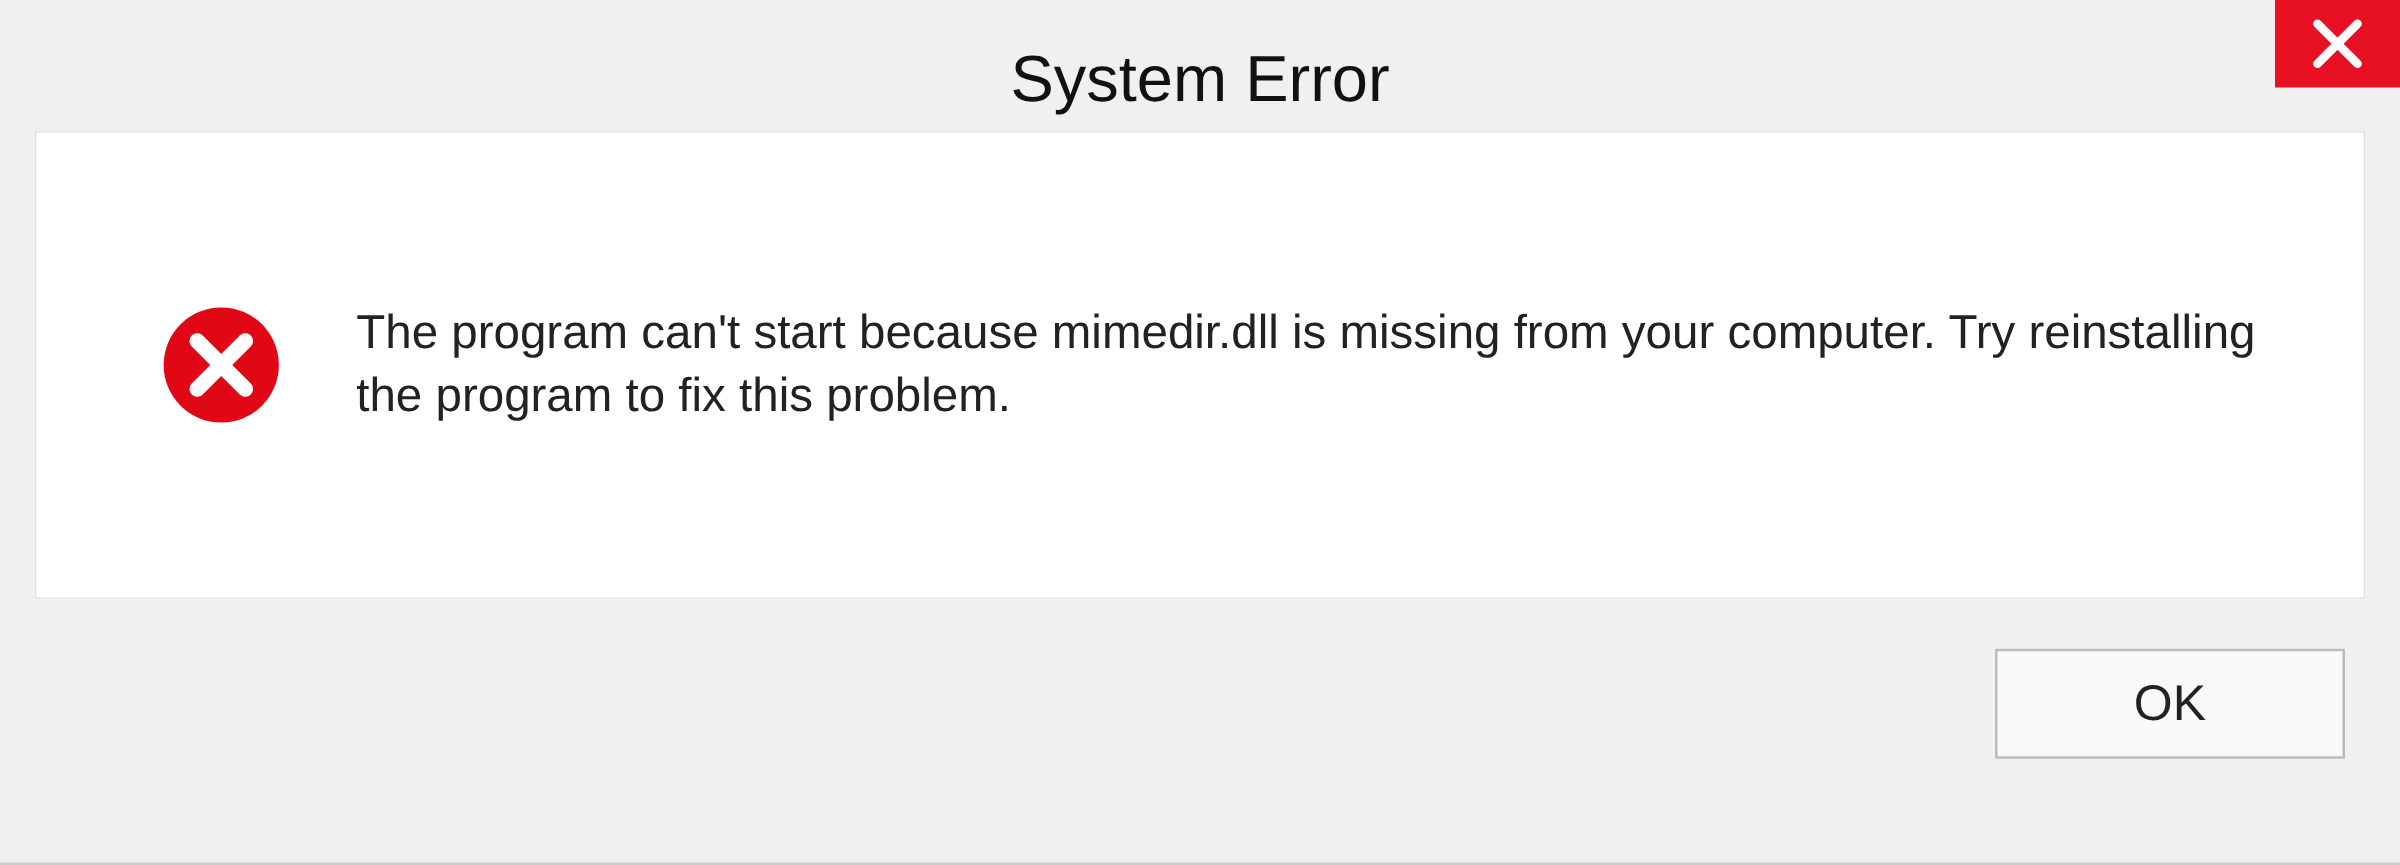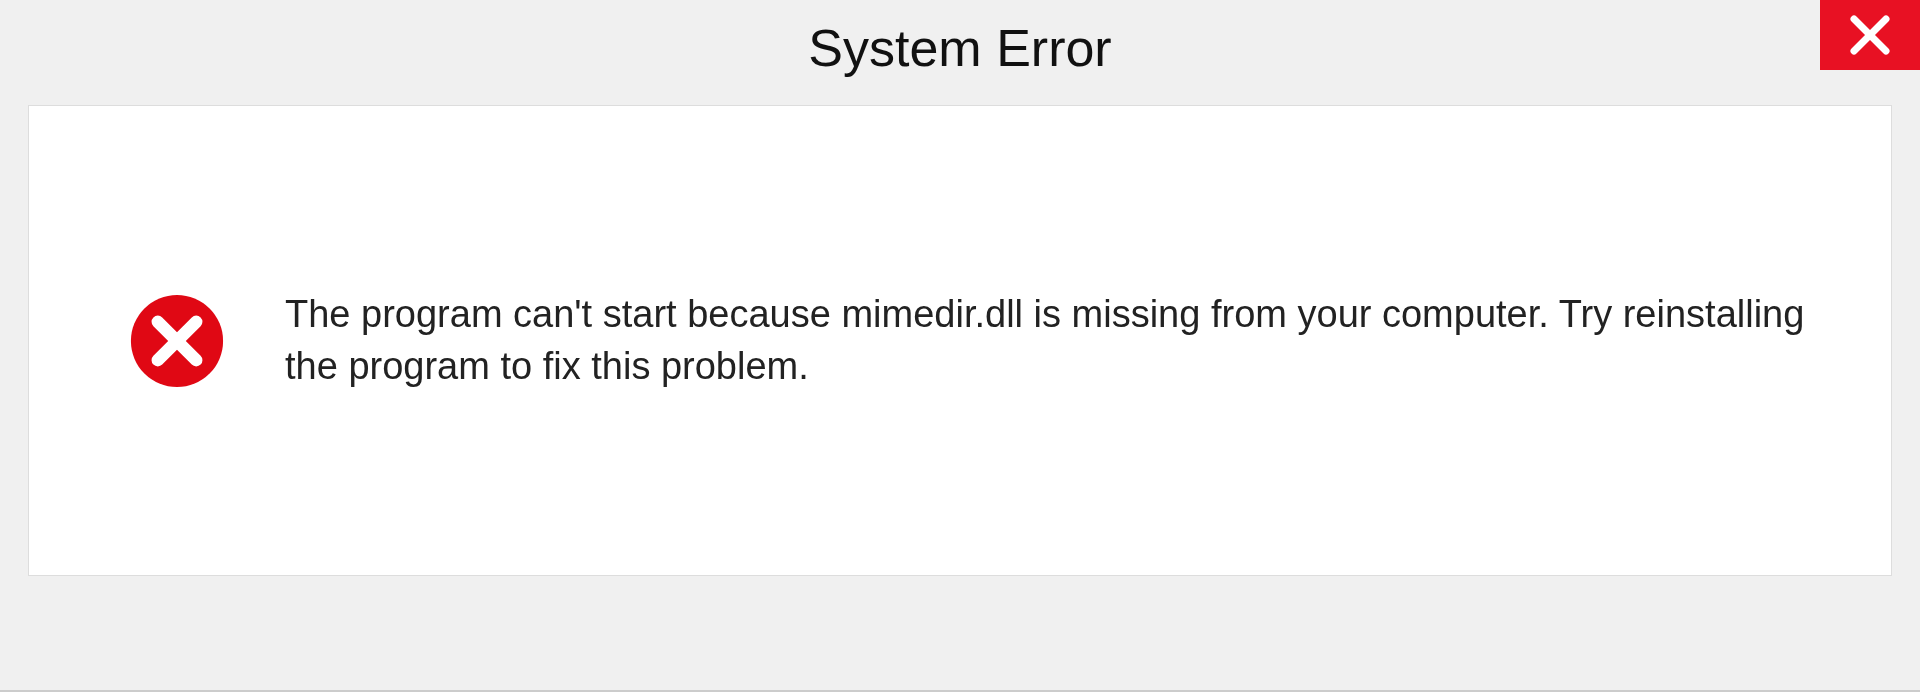--- a/index.html
+++ b/index.html
@@ -19,21 +19,21 @@
       display: flex;
       align-items: flex-start;
       justify-content: center;
       position: relative;
       height: 100px;
     }
     .title {
       font-size: 52px;
       color: #111;
       font-weight: 400;
-      margin-top: 18px;
+      margin-top: 34px;
     }
     .close-btn {
       position: absolute;
       top: 0;
       right: 0;
       width: 100px;
       height: 70px;
       background: #e81123;
       display: flex;
       align-items: center;
@@ -41,21 +41,21 @@
       cursor: pointer;
     }
     .close-btn svg {
       width: 44px;
       height: 44px;
     }
     .content-box {
       margin: 5px 28px 0 28px;
       background: #ffffff;
       border: 1px solid #ddd;
-      height: 471px;
+      height: 374px;
       display: flex;
       align-items: center;
       padding-left: 100px;
       padding-right: 60px;
     }
     .error-icon {
       flex-shrink: 0;
       width: 96px;
       height: 96px;
       margin-right: 60px;
@@ -112,13 +112,14 @@
 <div class="content-box">
   <svg class="error-icon" viewBox="0 0 100 100">
     <circle cx="50" cy="50" r="48" fill="#e00814"></circle>
     <line x1="30" y1="30" x2="70" y2="70" stroke="#ffffff" stroke-width="13" stroke-linecap="round"></line>
     <line x1="70" y1="30" x2="30" y2="70" stroke="#ffffff" stroke-width="13" stroke-linecap="round"></line>
   </svg>
   <div class="message">The program can't start because mimedir.dll is missing from your computer. Try reinstalling the program to fix this problem.</div>
 </div>
 
 <div class="footer">
+  <button class="ok-btn">OK</button>
 </div>
 
 </body></html>

